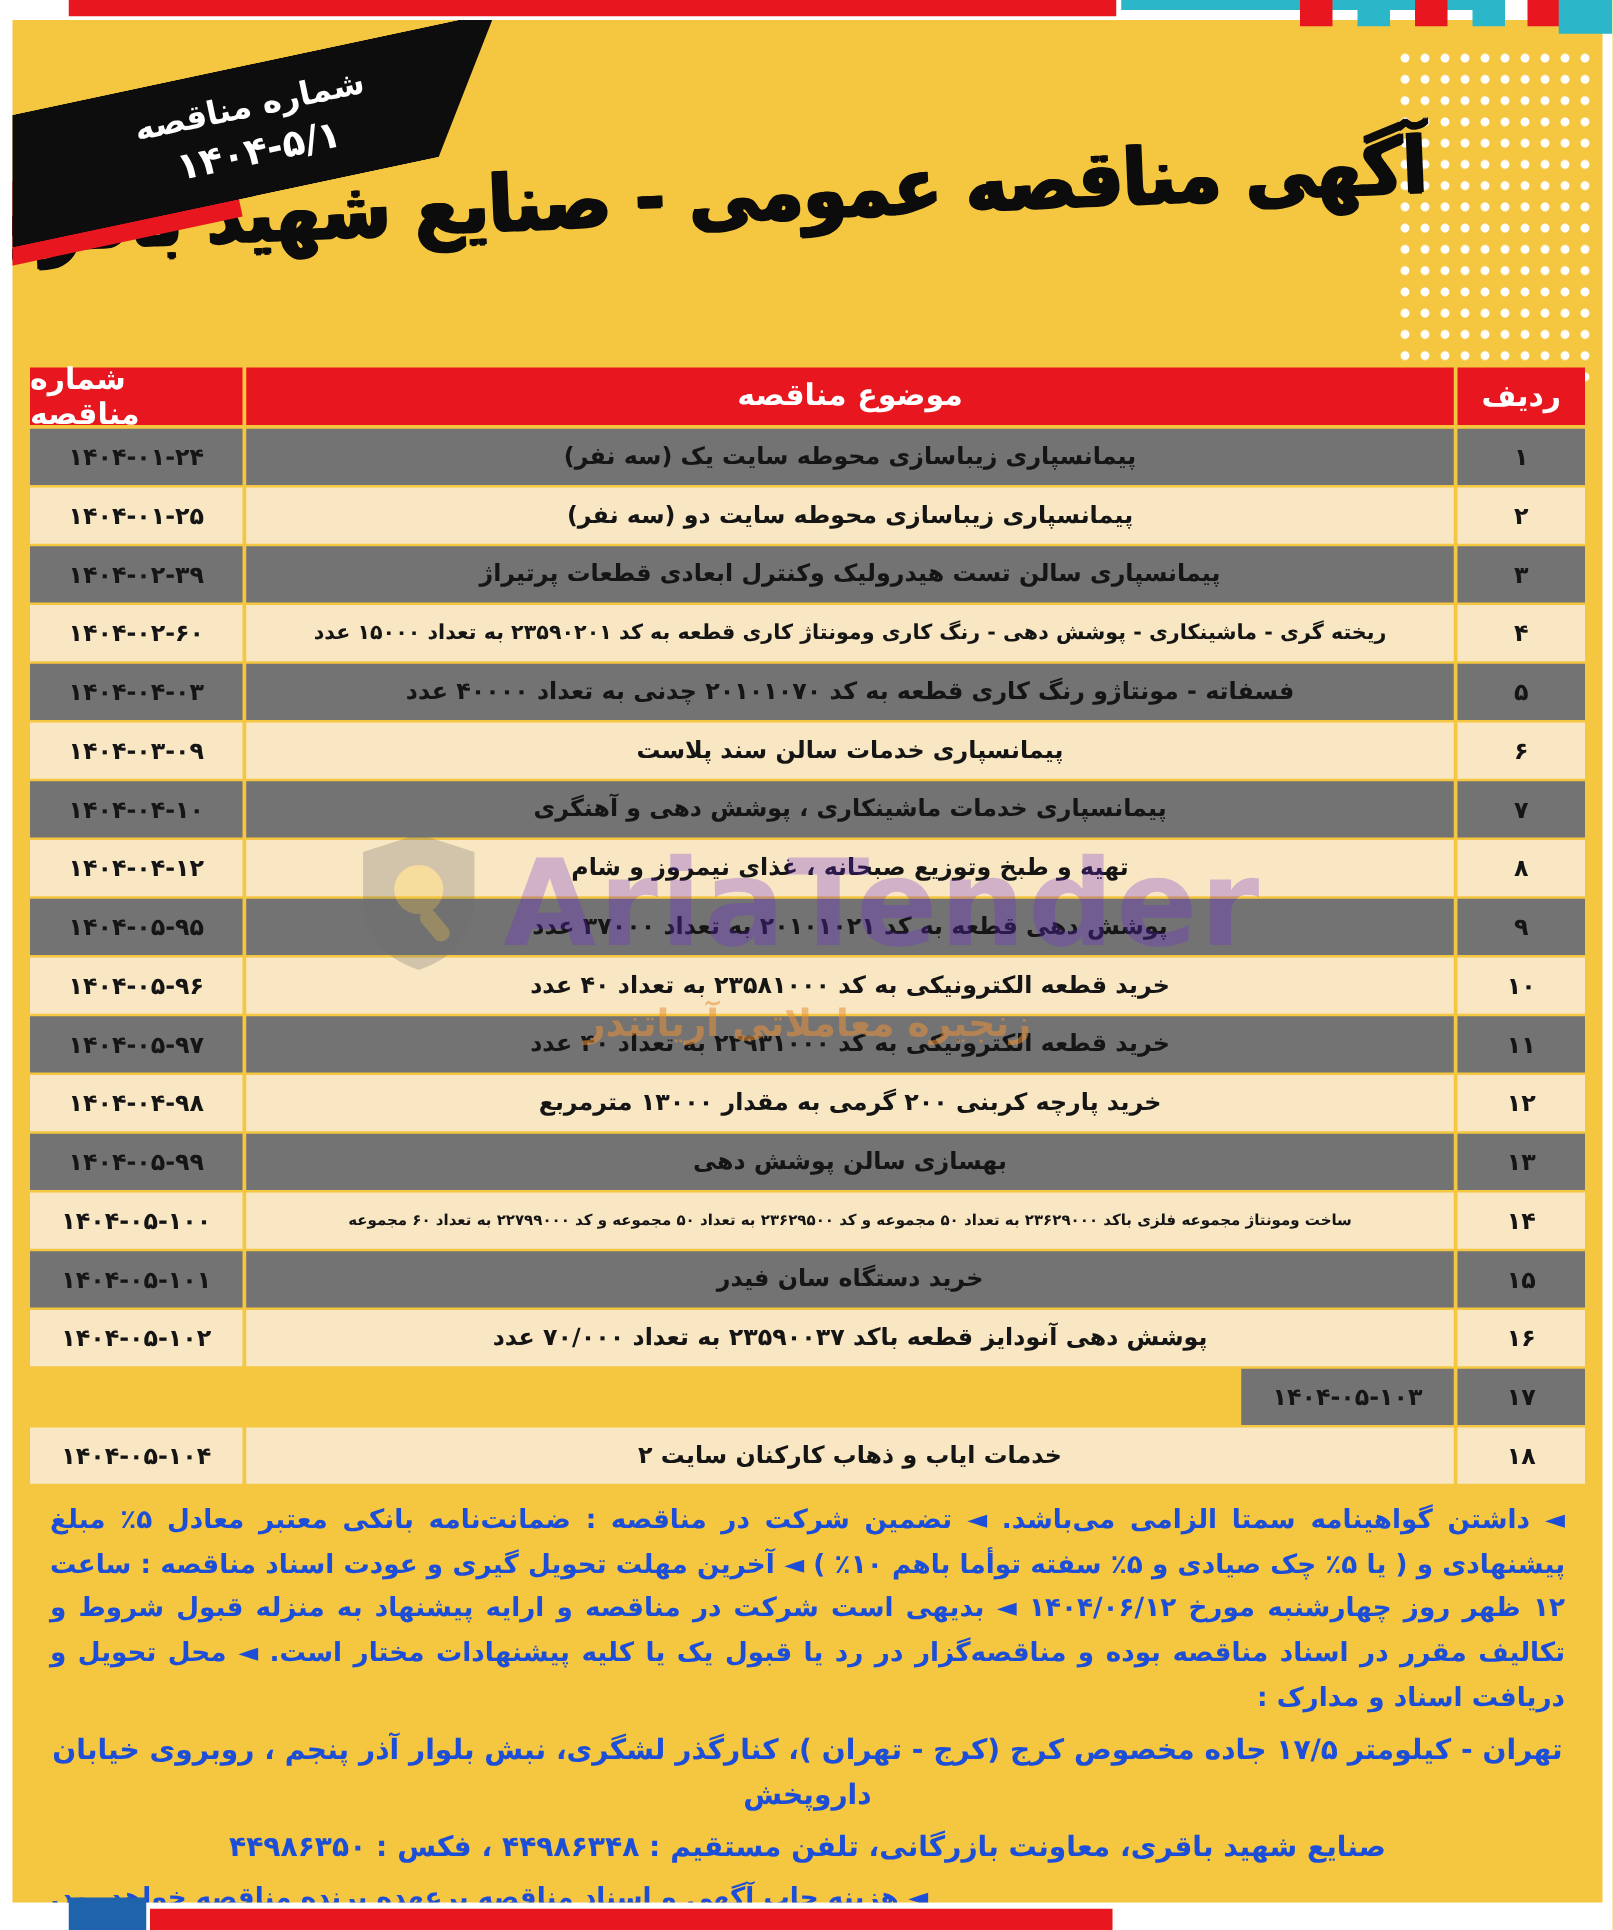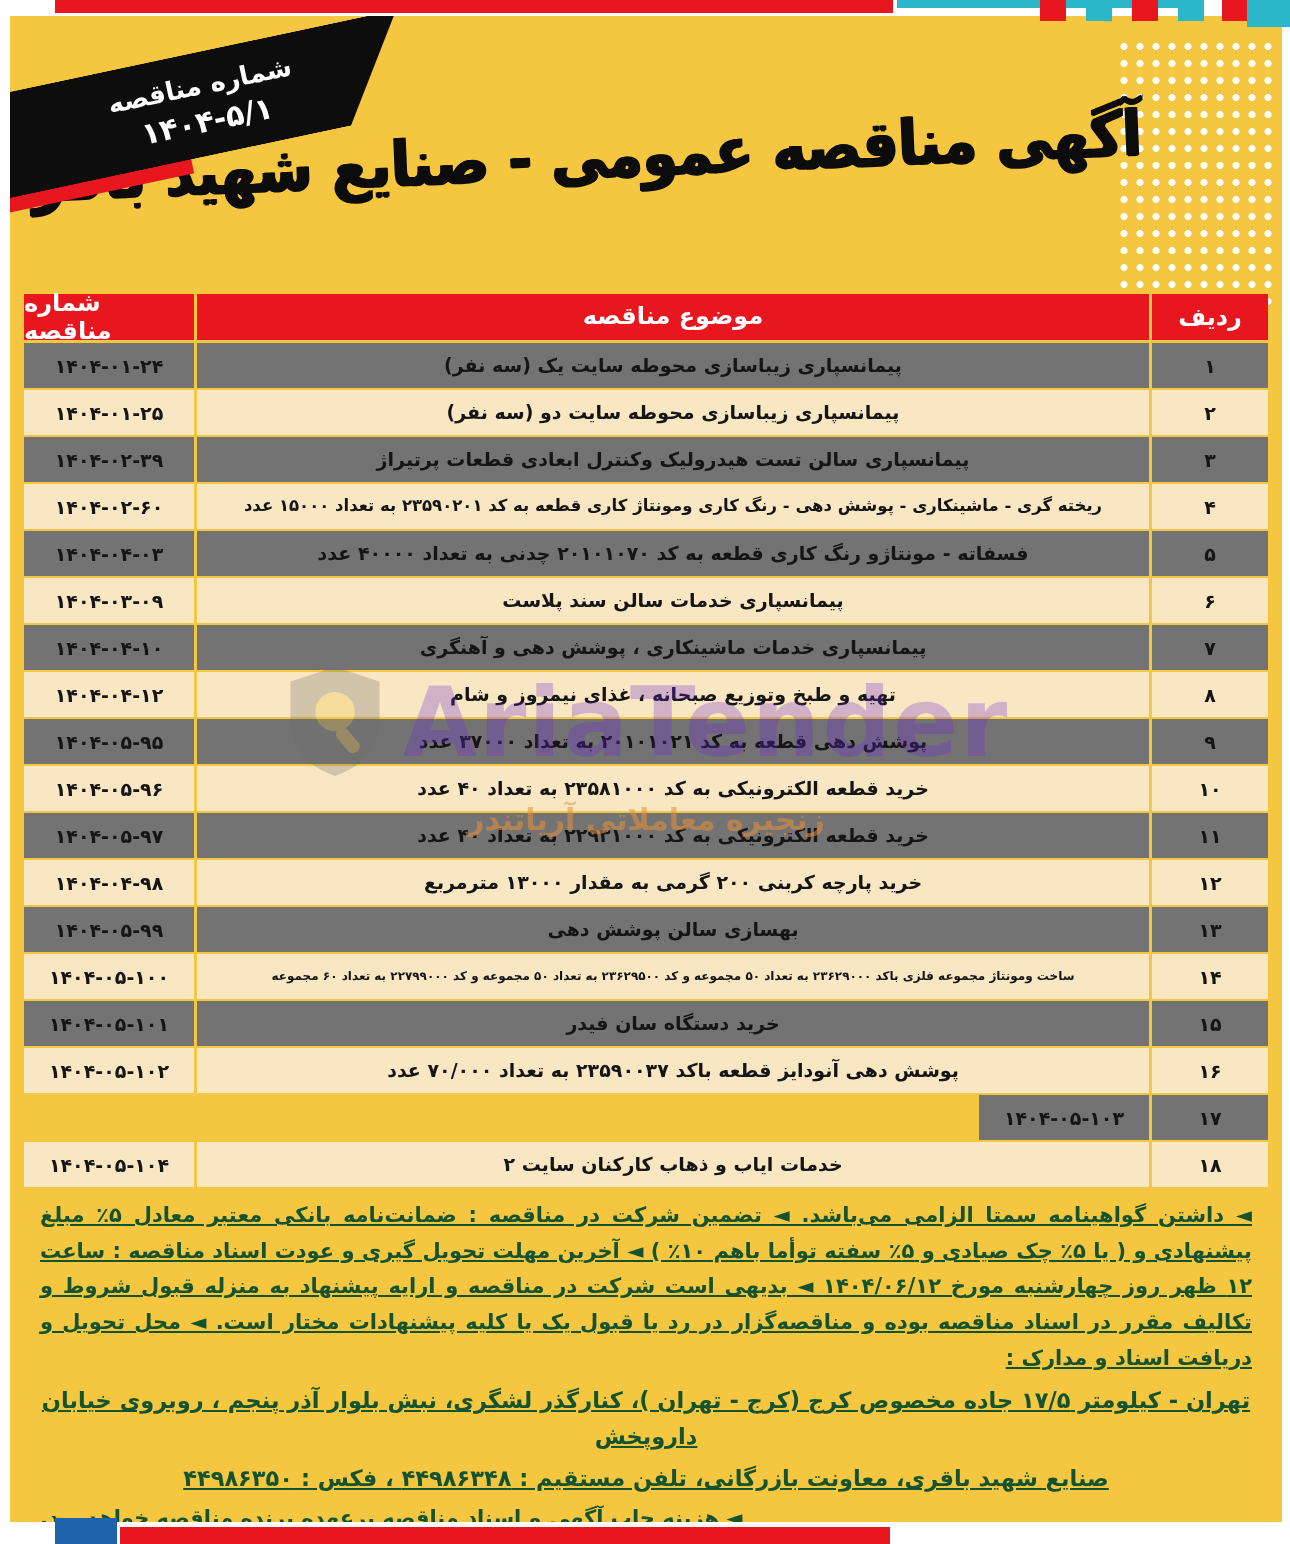--- a/index.html
+++ b/index.html
@@ -68,21 +68,21 @@
     background:#E8161F; color:#ffffff; font-weight:bold; font-size:24px;
     display:flex; align-items:center; justify-content:center;
   }
   .tbody { margin-top:3px; }
   .trow  { display:flex; gap:3px; height:45px; margin-bottom:2px; }
   .trow .cell {
     background:#737373; color:#151515; font-weight:bold;
     display:flex; align-items:center; justify-content:center;
   }
   .trow.alt .cell { background:#F8E7C2; }
-  .c-radif   { width:116px;  flex:none; font-size:19px; }
+  .c-radif   { width:102px;  flex:none; font-size:19px; }
   .c-subject { flex:1; font-size:19px; text-align:center; padding:12px 12px; line-height:1.15; }
   .c-number  { width:170px; flex:none; font-size:19px; direction:ltr; letter-spacing:1px; }
   .c-subject.small  { font-size:16.5px; }
   .c-subject.xsmall { font-size:12px; }
 
   
   .watermark {
     position:absolute; top:648px; left:50%; transform:translateX(-50%);
     z-index:5; text-align:center; pointer-events:none; width:900px;
   }
@@ -90,21 +90,21 @@
     direction:ltr; display:flex; align-items:center; justify-content:center; gap:16px;
     opacity:0.28;
   }
   .wm-brand { font-size:96px; font-weight:bold; color:#6d28d9; letter-spacing:2px; }
   .wm-sub {
     margin-top:20px; font-size:30px; font-weight:bold; color:#e8913a;
     opacity:0.55; letter-spacing:16px;
   }
 
   
-  .footer { position:absolute; left:30px; right:30px; top:1182px; color:#14532d; z-index:4;text-decoration:underline; }
+  .footer { position:absolute; left:30px; right:30px; top:1182px; color:#1d4ed8; z-index:4; }
   .f-terms {
     margin:0; font-size:21px; font-weight:bold; line-height:1.7;
     text-align:justify; text-align-last:right;
   }
   .f-addr { margin:6px 0 0; font-size:22.5px; font-weight:bold; text-align:center; line-height:1.6; }
   .f-note { margin:10px 0 0; font-size:21px; font-weight:bold; text-align:left; }
 </style>
 </head>
 <body>
 

